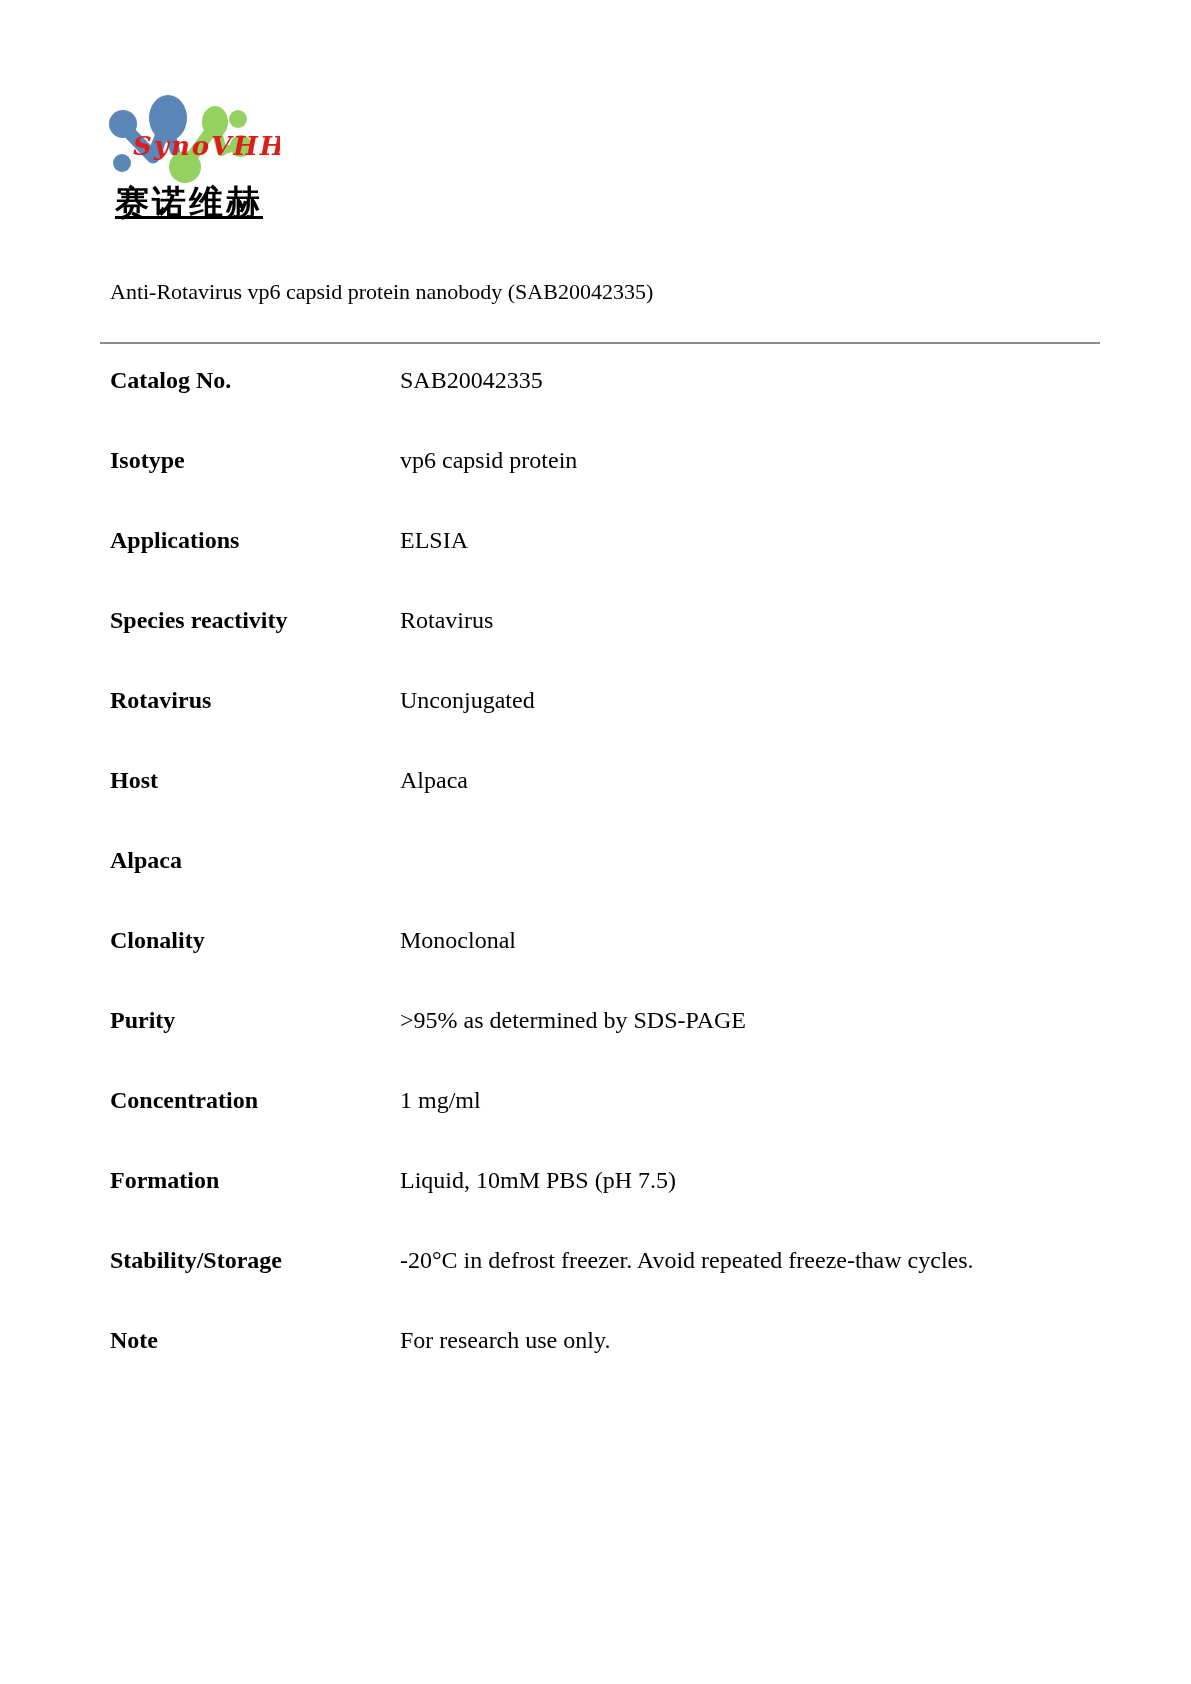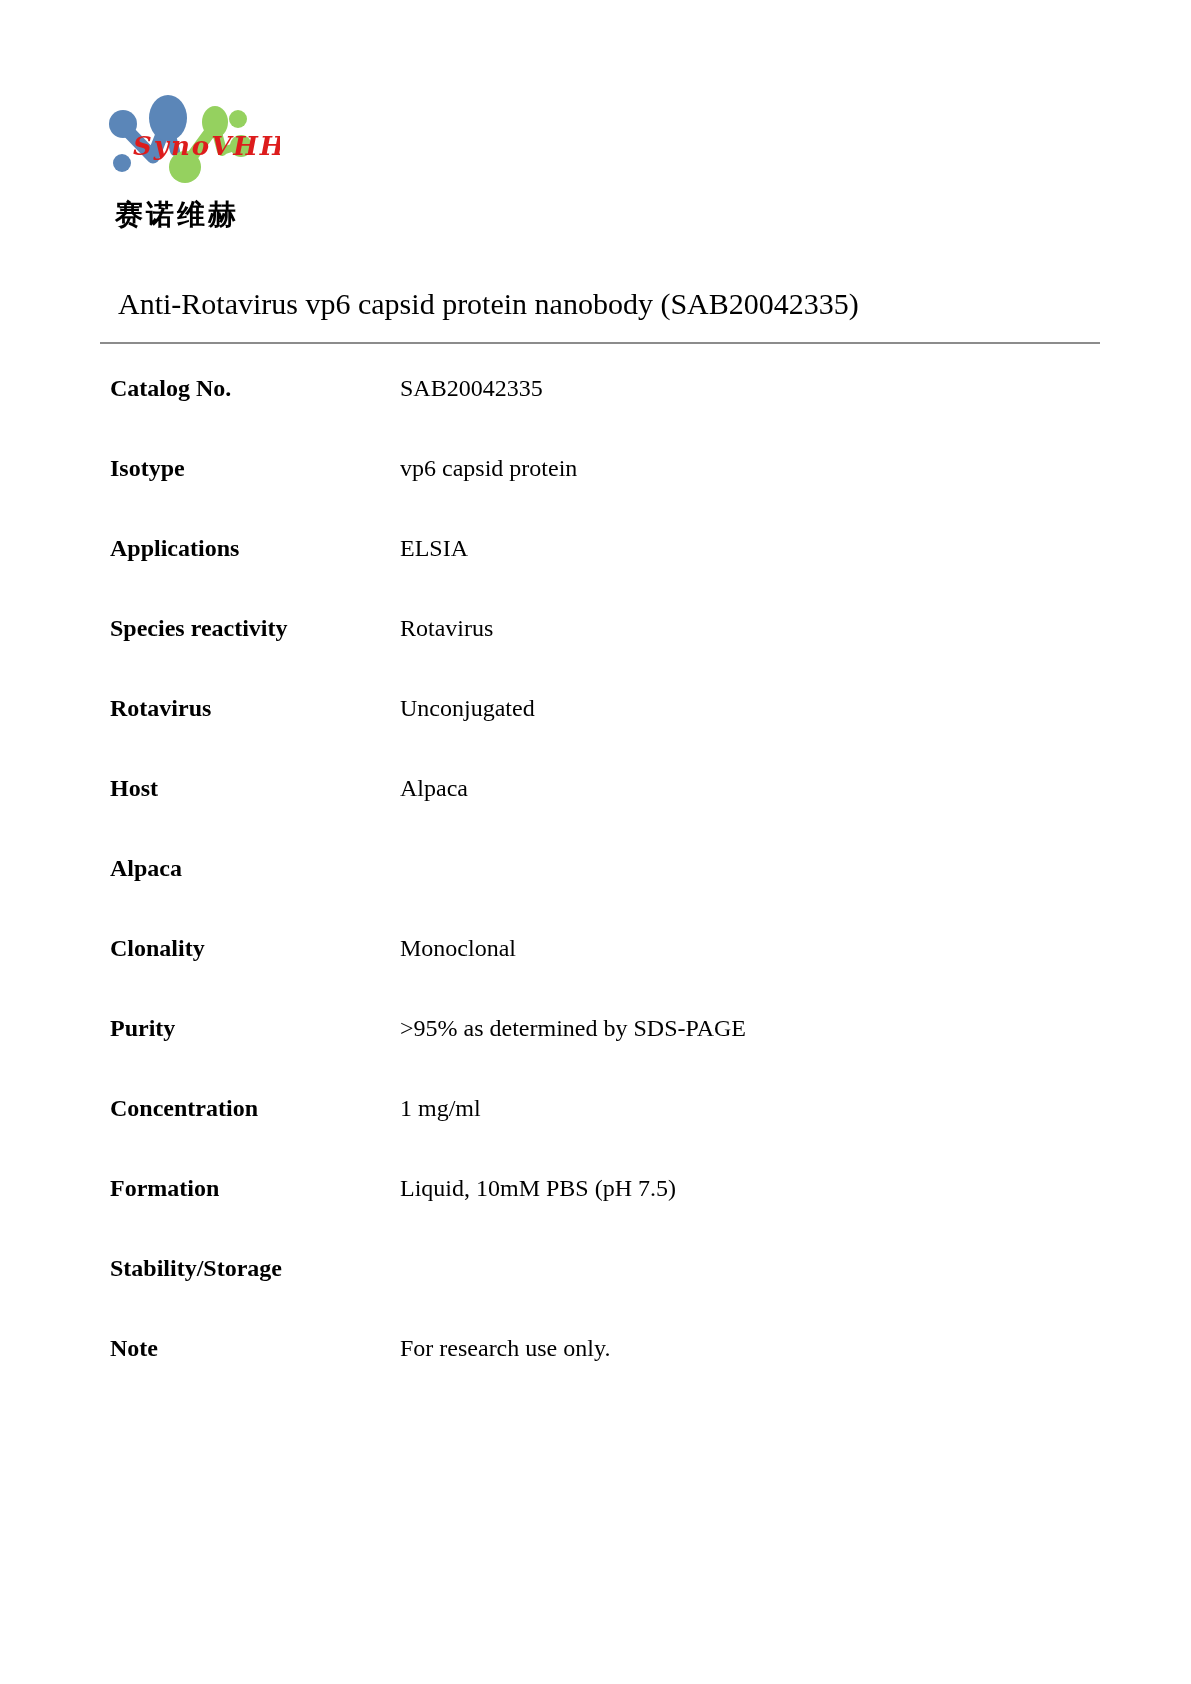--- a/index.html
+++ b/index.html
@@ -38,54 +38,55 @@
     font-family: "DejaVu Serif", serif;
     font-style: italic;
     font-weight: bold;
     font-size: 26px;
     letter-spacing: 2px;
     fill: var(--logo-red, #dd1c1c);
   }
   .logo-cn {
     position: absolute;
     left: 20px;
-    top: 108px;
+    top: 92px;
     font-family: "DejaVu Sans", sans-serif;
-    font-size: 28px;
+    font-size: 34px;
     font-weight: 600;
     letter-spacing: 3px;
     color: var(--text, #000000);
     white-space: nowrap;
+    text-decoration: underline;
   }
 
   
   .doc-title {
     position: absolute;
     left: 110px;
     top: 281px;
-    margin: 8px;
-    font-size: 30px;
+    margin: 0;
+    font-size: 22px;
     font-weight: normal;
     line-height: 1;
     white-space: nowrap;
   }
   .title-rule {
     position: absolute;
     left: 100px;
     top: 342px;
     width: 1000px;
     height: 2px;
     background: var(--rule, #8c8c8c);
   }
 
   
   .spec-table {
     position: absolute;
     left: 110px;
-    top: 375px;
+    top: 367px;
     width: 990px;
   }
   .spec-row {
     display: grid;
     grid-template-columns: 290px 1fr;
     height: 80px;
     align-items: start;
   }
   .spec-label {
     font-weight: bold;
@@ -172,20 +173,21 @@
       <div class="spec-row">
         <div class="spec-label">Concentration</div>
         <div class="spec-value">1 mg/ml</div>
       </div>
       <div class="spec-row">
         <div class="spec-label">Formation</div>
         <div class="spec-value">Liquid, 10mM PBS (pH 7.5)</div>
       </div>
       <div class="spec-row">
         <div class="spec-label">Stability/Storage</div>
+        <div class="spec-value">-20°C in defrost freezer. Avoid repeated freeze-thaw cycles.</div>
       </div>
       <div class="spec-row">
         <div class="spec-label">Note</div>
         <div class="spec-value">For research use only.</div>
       </div>
     </div>
 
 </div>
 
 </body></html>

